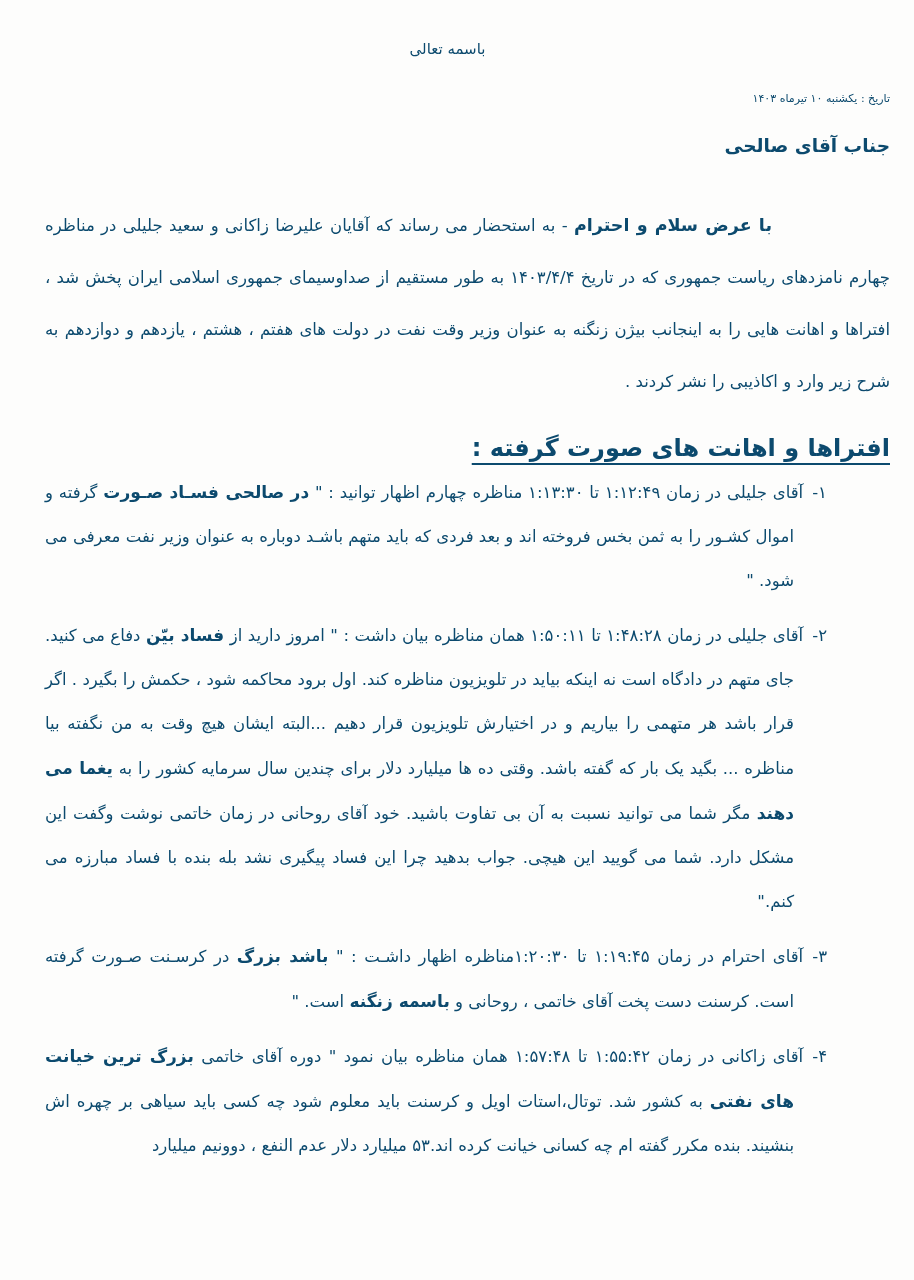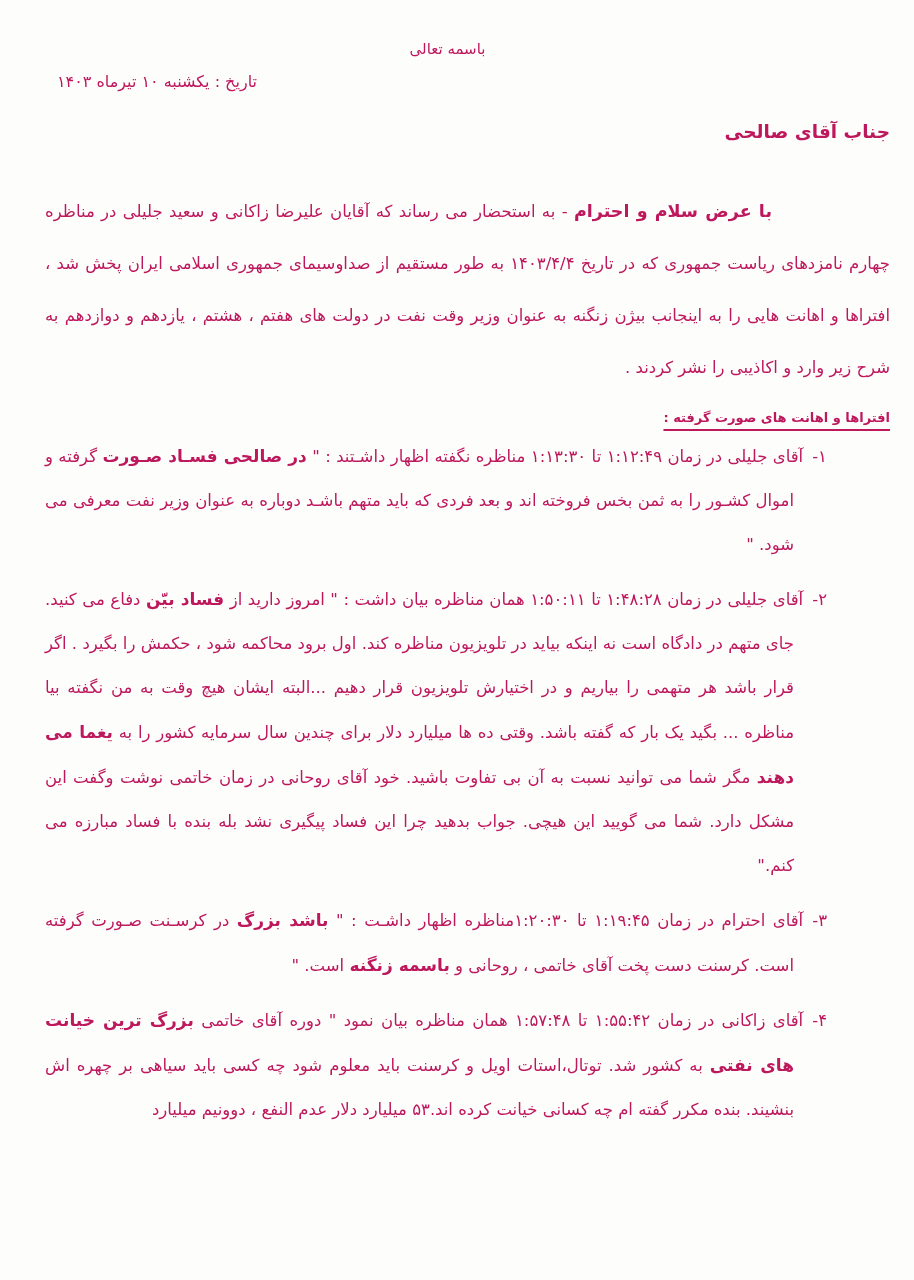--- a/index.html
+++ b/index.html
@@ -9,60 +9,60 @@
   }
   .page {
     position: relative;
     width: 914px;
     height: 1280px;
     margin: 0 auto;
     background: #fdfdfc;
     overflow: hidden;
     direction: rtl;
     font-family: "DejaVu Sans", sans-serif;
-    color: #be185d;
+    color: #0c4a6e;
     box-sizing: border-box;
     padding: 40px 24px 0 45px;
   }
   .bismillah {
     text-align: center;
     font-size: 15px;
     letter-spacing: 0.5px;
     margin: 0 0 0 0;
     padding-right: 40px;
   }
   .date-line {
     direction: rtl;
-    text-align: left;
-    font-size: 16px;
+    text-align: right;
+    font-size: 11px;
     padding-left: 12px;
-    margin-top: 14px;
+    margin-top: 34px;
   }
   .addressee {
     margin-top: 22px;
     font-weight: bold;
     font-size: 18.5px;
     line-height: 38px;
   }
   .intro {
     margin: 34px 0 0 0;
     font-size: 16.5px;
     line-height: 52px;
     text-align: justify;
     text-indent: 118px;
   }
   .intro .salutation {
     font-weight: bold;
     font-size: 17.5px;
   }
   .section-heading {
     display: inline-block;
-    margin-top: 16px;
+    margin-top: 26px;
     font-weight: bold;
-    font-size: 13px;
+    font-size: 24px;
     text-decoration: underline;
     text-underline-offset: 7px;
     text-decoration-thickness: 1.5px;
   }
   .items {
     margin-top: 8px;
   }
   .list-item {
     margin: 6px 0 10px 0;
     margin-right: 96px;
@@ -94,19 +94,19 @@
     <div>جناب آقای صالحی</div>
   </div>
 
   <p class="intro"><span class="salutation">با عرض سلام و احترام</span><span> - به استحضار می رساند که آقایان علیرضا زاکانی و سعید جلیلی در مناظره چهارم نامزدهای ریاست جمهوری که در تاریخ ۱۴۰۳/۴/۴ به طور مستقیم از صداوسیمای جمهوری اسلامی ایران پخش شد ، افتراها و اهانت هایی را به اینجانب بیژن زنگنه به عنوان وزیر وقت نفت در دولت های هفتم ، هشتم ، یازدهم و دوازدهم به شرح زیر وارد و اکاذیبی را نشر کردند .</span></p>
 
   <div>
     <span class="section-heading">افتراها و اهانت های صورت گرفته :</span>
   </div>
 
   <div class="items">
-      <p class="list-item"><span class="item-number">۱-</span><span>آقای جلیلی در زمان ۱:۱۲:۴۹ تا ۱:۱۳:۳۰ مناظره نگفته اظهار داشـتند : " </span><span class="bold">در صالحی فسـاد صـورت</span><span> گرفته و اموال کشـور را به ثمن بخس فروخته اند و بعد فردی که باید متهم باشـد دوباره به عنوان وزیر نفت معرفی می شود. "</span></p>
+      <p class="list-item"><span class="item-number">۱-</span><span>آقای جلیلی در زمان ۱:۱۲:۴۹ تا ۱:۱۳:۳۰ مناظره چهارم اظهار توانید : " </span><span class="bold">در صالحی فسـاد صـورت</span><span> گرفته و اموال کشـور را به ثمن بخس فروخته اند و بعد فردی که باید متهم باشـد دوباره به عنوان وزیر نفت معرفی می شود. "</span></p>
       <p class="list-item"><span class="item-number">۲-</span><span>آقای جلیلی در زمان ۱:۴۸:۲۸ تا ۱:۵۰:۱۱ همان مناظره بیان داشت : " امروز دارید از </span><span class="bold">فساد بیّن</span><span> دفاع می کنید. جای متهم در دادگاه است نه اینکه بیاید در تلویزیون مناظره کند. اول برود محاکمه شود ، حکمش را بگیرد . اگر قرار باشد هر متهمی را بیاریم و در اختیارش تلویزیون قرار دهیم ...البته ایشان هیچ وقت به من نگفته بیا مناظره ... بگید یک بار که گفته باشد. وقتی ده ها میلیارد دلار برای چندین سال سرمایه کشور را به </span><span class="bold">یغما می دهند</span><span> مگر شما می توانید نسبت به آن بی تفاوت باشید. خود آقای روحانی در زمان خاتمی نوشت وگفت این مشکل دارد. شما می گویید این هیچی. جواب بدهید چرا این فساد پیگیری نشد بله بنده با فساد مبارزه می کنم."</span></p>
       <p class="list-item"><span class="item-number">۳-</span><span>آقای احترام در زمان ۱:۱۹:۴۵ تا ۱:۲۰:۳۰مناظره اظهار داشـت : " </span><span class="bold">باشد بزرگ</span><span> در کرسـنت صـورت گرفته است. کرسنت دست پخت آقای خاتمی ، روحانی و </span><span class="bold">باسمه زنگنه</span><span> است. "</span></p>
       <p class="list-item"><span class="item-number">۴-</span><span>آقای زاکانی در زمان  ۱:۵۵:۴۲ تا ۱:۵۷:۴۸ همان مناظره بیان نمود " دوره آقای خاتمی </span><span class="bold">بزرگ ترین خیانت های نفتی</span><span> به کشور شد. توتال،استات اویل و کرسنت باید معلوم شود چه کسی باید سیاهی بر چهره اش بنشیند. بنده مکرر گفته ام چه کسانی خیانت کرده اند.۵۳ میلیارد دلار عدم النفع ، دوونیم میلیارد</span></p>
     </div>
 
 </div>
 
 </body></html>

